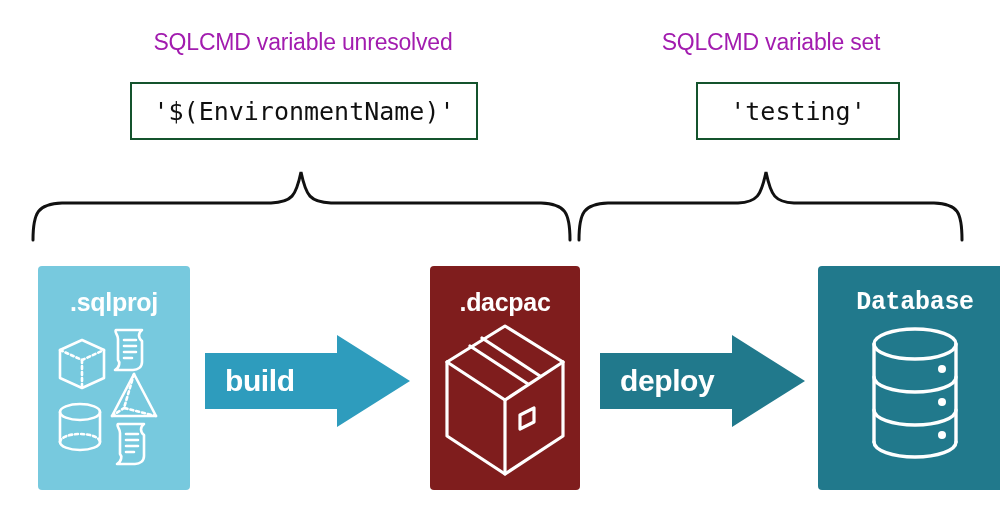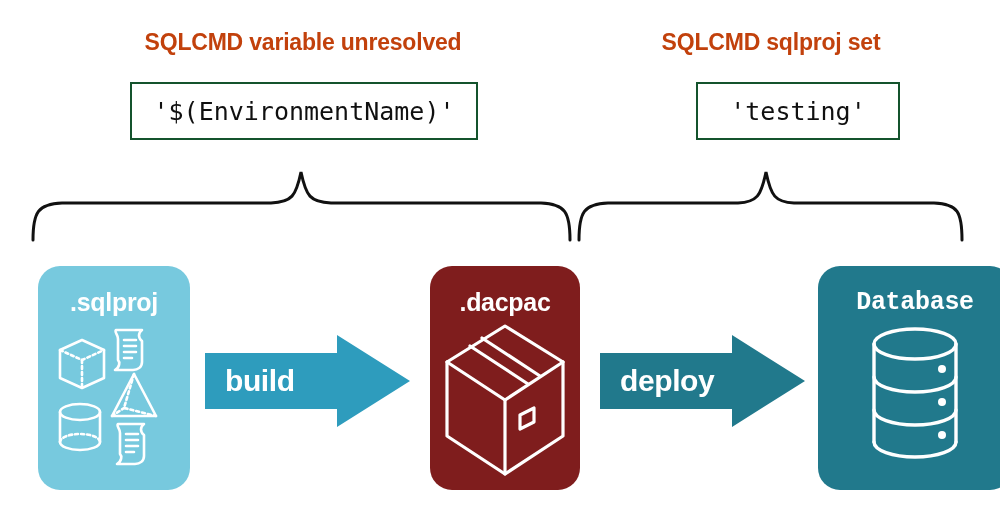--- a/index.html
+++ b/index.html
@@ -7,23 +7,23 @@
     width:1000px;height:522px;
     background:#ffffff;
     font-family:"Liberation Sans", sans-serif;
     overflow:hidden;
   }
   #stage{position:relative;width:1000px;height:522px;}
 
   
   .heading{
     position:absolute;
-    font-weight:bold;
+    font-weight:normal;
     font-size:23px;
-    color:#c2410c;
+    color:#a21caf;
     letter-spacing:-0.2px;
     white-space:nowrap;
     text-align:center;
   }
   #heading-left{left:0;top:29px;width:606px;}
   #heading-right{left:606px;top:29px;width:330px;}
 
   
   .code-box{
     position:absolute;
@@ -38,21 +38,21 @@
   }
   #code-box-left{left:130px;top:82px;width:348px;height:58px;}
   #code-box-right{left:696px;top:82px;width:204px;height:58px;}
 
   
   .brace-svg{position:absolute;top:140px;left:0;width:1000px;height:110px;}
 
   
   .entity{
     position:absolute;
-    border-radius:22px;
+    border-radius:4px;
     box-sizing:border-box;
   }
   .entity-label{
     position:absolute;
     left:0;right:0;
     top:22px;
     text-align:center;
     color:#ffffff;
     font-weight:bold;
     font-size:25px;
@@ -80,21 +80,21 @@
     font-size:30px;
     letter-spacing:-0.4px;
   }
 </style>
 </head>
 <body>
 
 <div id="stage">
 
   <div class="heading" id="heading-left">SQLCMD variable unresolved</div>
-  <div class="heading" id="heading-right">SQLCMD sqlproj set</div>
+  <div class="heading" id="heading-right">SQLCMD variable set</div>
 
   <div class="code-box" id="code-box-left">'$(EnvironmentName)'</div>
   <div class="code-box" id="code-box-right">'testing'</div>
 
   <svg class="brace-svg" viewBox="0 0 1000 110">
 
     <path d="M33,100 C33,72 38,64 62,63 L271,63 C292,62 296,56 301,32 C306,56 310,62 331,63 L541,63 C565,64 570,72 570,100" fill="none" stroke="#111111" stroke-width="3" stroke-linecap="round"></path>
 
     <path d="M579,100 C579,72 584,64 608,63 L738,63 C757,62 761,56 766,32 C771,56 775,62 794,63 L934,63 C958,64 962,72 962,100" fill="none" stroke="#111111" stroke-width="3" stroke-linecap="round"></path>
   </svg>

